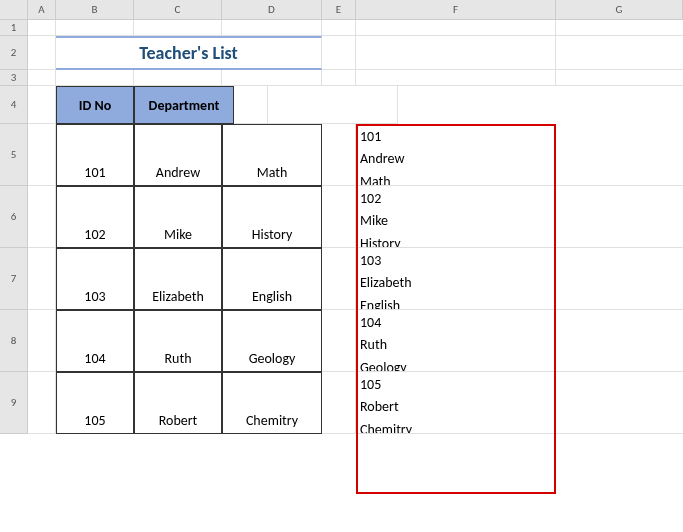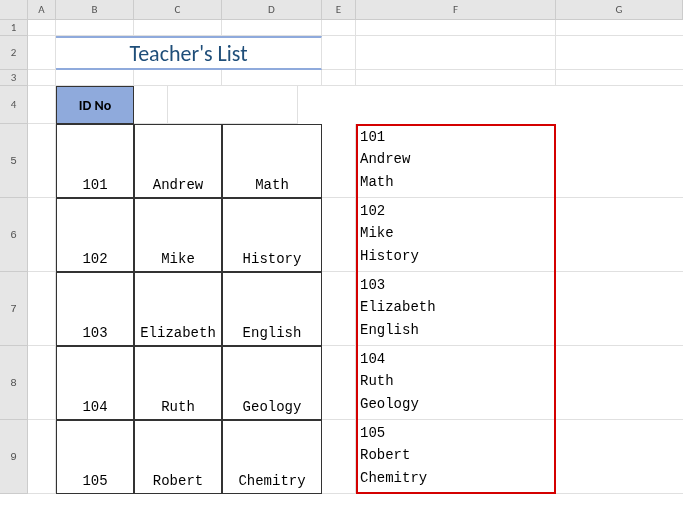--- a/index.html
+++ b/index.html
@@ -61,28 +61,28 @@
     .cw-C { width: 88px; }
     .cw-D { width: 100px; }
     .cw-E { width: 34px; }
     .cw-F { width: 200px; }
     .cw-G { width: 130px; }
     
     .rh-1 { height: 16px; }
     .rh-2 { height: 34px; }
     .rh-3 { height: 16px; }
     .rh-4 { height: 38px; }
-    .rh-5, .rh-6, .rh-7, .rh-8, .rh-9 { height: 74px; font-family: Liberation Mono, monospace; }
+    .rh-5, .rh-6, .rh-7, .rh-8, .rh-9 { height: 62px; }
 
     
     .title-cell {
       background: #fff;
       color: #1f4e79;
-      font-size: 22px;
-      font-weight: 400;
+      font-size: 18px;
+      font-weight: 700;
       display: flex;
       align-items: center;
       justify-content: center;
       border-top: 2px solid #8faadc;
       border-bottom: 2px solid #8faadc;
     }
     
     .tbl-head {
       background: #8faadc;
       color: #000;
@@ -183,20 +183,21 @@
       <div class="cell cw-C rh-3"></div>
       <div class="cell cw-D rh-3"></div>
       <div class="cell cw-E rh-3"></div>
       <div class="cell cw-F rh-3"></div>
       <div class="cell cw-G rh-3"></div>
     </div>
 
     <div class="cell-row">
       <div class="cell cw-A rh-4"></div>
       <div class="cell tbl-head cw-B rh-4">ID No</div>
+      <div class="cell tbl-head cw-D rh-4">Department</div>
       <div class="cell cw-E rh-4"></div>
       <div class="cell cw-G rh-4"></div>
     </div>
 
     <div id="data-rows">
         <div class="cell-row">
           <div class="cell cw-A rh-5"></div>
           <div class="cell tbl-data cw-B rh-5">101</div>
           <div class="cell tbl-data cw-C rh-5">Andrew</div>
           <div class="cell tbl-data cw-D rh-5">Math</div>

